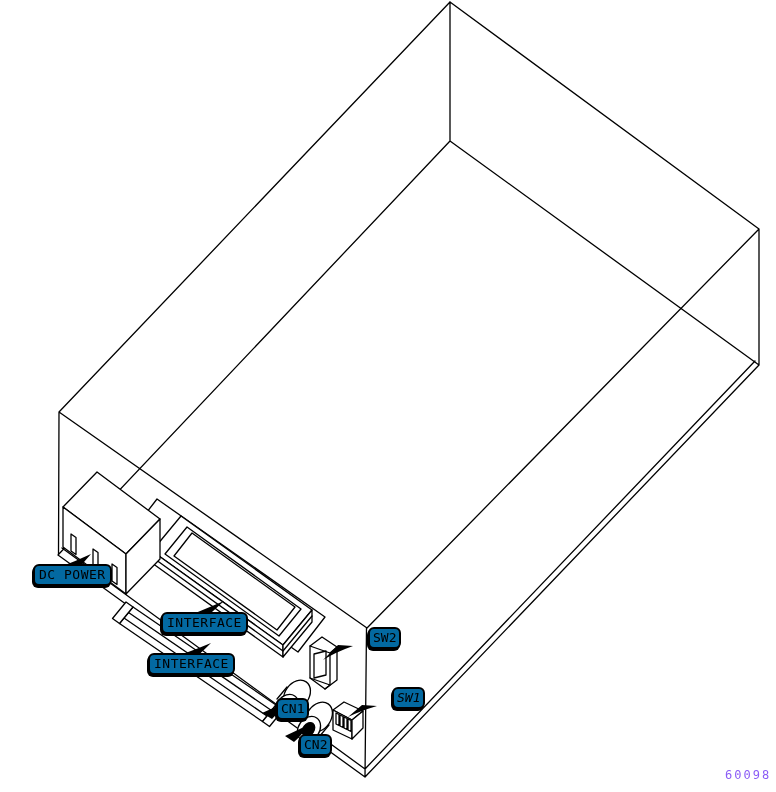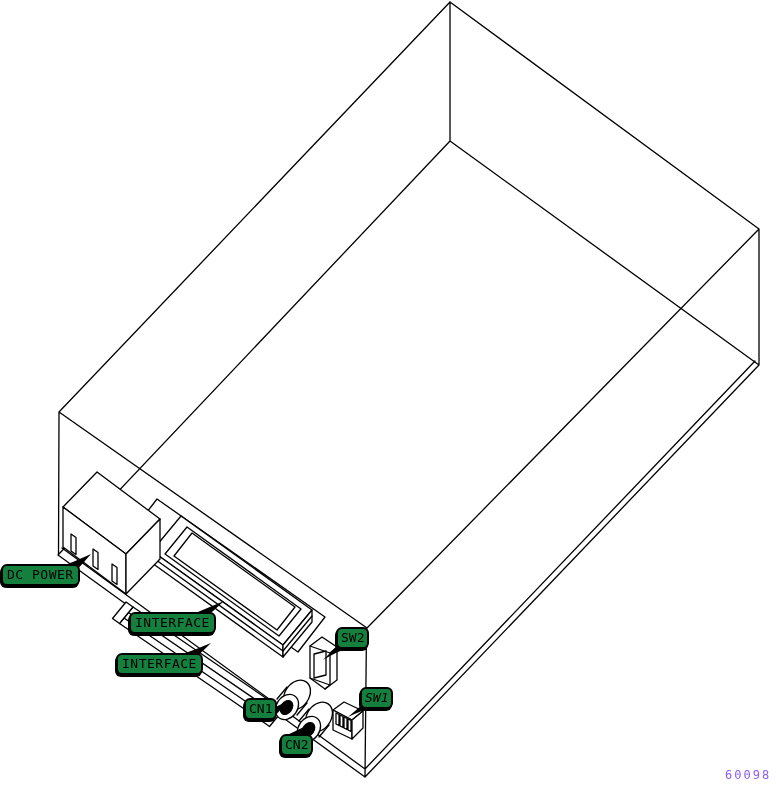--- a/index.html
+++ b/index.html
@@ -1,29 +1,29 @@
 <!DOCTYPE html>
 <html><head>
 <meta charset="utf-8">
 <style>
   html,body{margin:0;padding:0;background:#fff;}
   #stage{position:relative;width:776px;height:792px;background:#fff;overflow:hidden;
          font-family:"DejaVu Sans Mono",monospace;}
   #stage svg{position:absolute;left:0;top:0;}
-  .co{position:absolute;background:#15803d;border:2px solid #000;border-radius:6px;
+  .co{position:absolute;background:#0369a1;border:2px solid #000;border-radius:6px;
       box-shadow:-1px 2px 0 0 #000;font:13px "DejaVu Sans Mono",monospace;line-height:1;
-      padding:2px 4px 3px 4px;letter-spacing:0.5px;white-space:nowrap;color:#000;z-index:5;}
+      padding:2px 4px 3px 4px;letter-spacing:0.5px;white-space:nowrap;color:#000;z-index:5;margin-left:32px;}
   .co.small{padding:2px 3px 3px 3px;letter-spacing:0;}
   #co-dc{left:1px;top:564px;}
   #co-if1{left:129px;top:612px;}
   #co-if2{left:116px;top:653px;}
   #co-sw2{left:336px;top:627px;}
   #co-sw1{left:360px;top:687px;font-style:italic;}
   #co-cn1{left:244px;top:698px;}
-  #co-cn2{left:280px;top:734px;}
+  #co-cn2{left:267px;top:734px;}
   #fig-num{position:absolute;left:725px;top:768px;font:12px "DejaVu Sans Mono",monospace;
            letter-spacing:2px;color:#8b5cf6;}
 </style>
 </head>
 <body>
 
 <div id="stage">
 
 <svg viewBox="0 0 776 792" width="776" height="792">
   <g stroke="#000" stroke-width="1.3" fill="none" stroke-linejoin="round" stroke-linecap="round">

